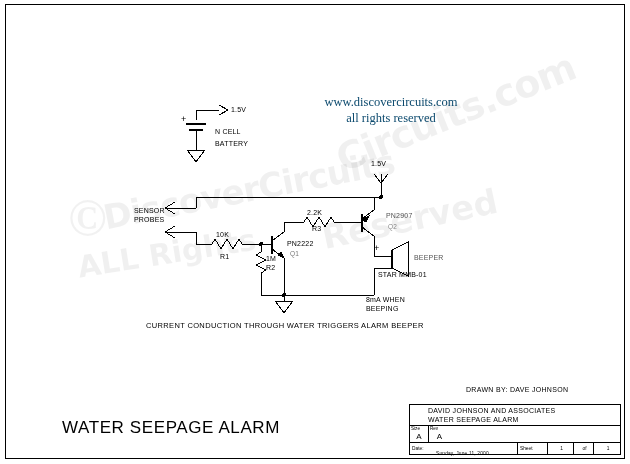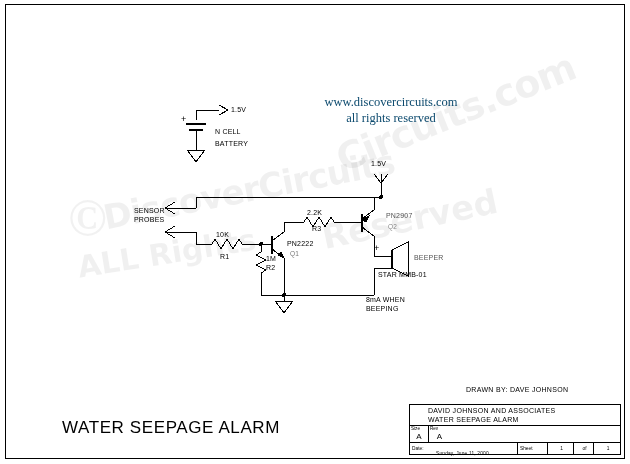--- a/index.html
+++ b/index.html
@@ -203,20 +203,21 @@
 
   <span class="lbl" style="left:386px;top:212px;color:#555;">PN2907</span>
   <span class="lbl sm" style="left:388px;top:223px;color:#888;">Q2</span>
 
   <span class="lbl" style="left:374px;top:243px;font-size:9px;">+</span>
   <span class="lbl" style="left:414px;top:254px;color:#555;">BEEPER</span>
   <span class="lbl" style="left:378px;top:271px;">STAR MMB-01</span>
   <span class="lbl" style="left:366px;top:296px;">8mA WHEN</span>
   <span class="lbl" style="left:366px;top:305px;">BEEPING</span>
 
+  <span class="lbl cap" style="left:146px;top:321px;">CURRENT CONDUCTION THROUGH WATER TRIGGERS ALARM BEEPER</span>
 
   <div id="drawnby">DRAWN BY: DAVE JOHNSON</div>
 
   <div id="maintitle">WATER SEEPAGE ALARM</div>
 
   <div id="titleblock">
 
     <div class="tb-row" id="tb-company">
       <div>DAVID JOHNSON AND ASSOCIATES</div>
       <div>WATER SEEPAGE ALARM</div>

